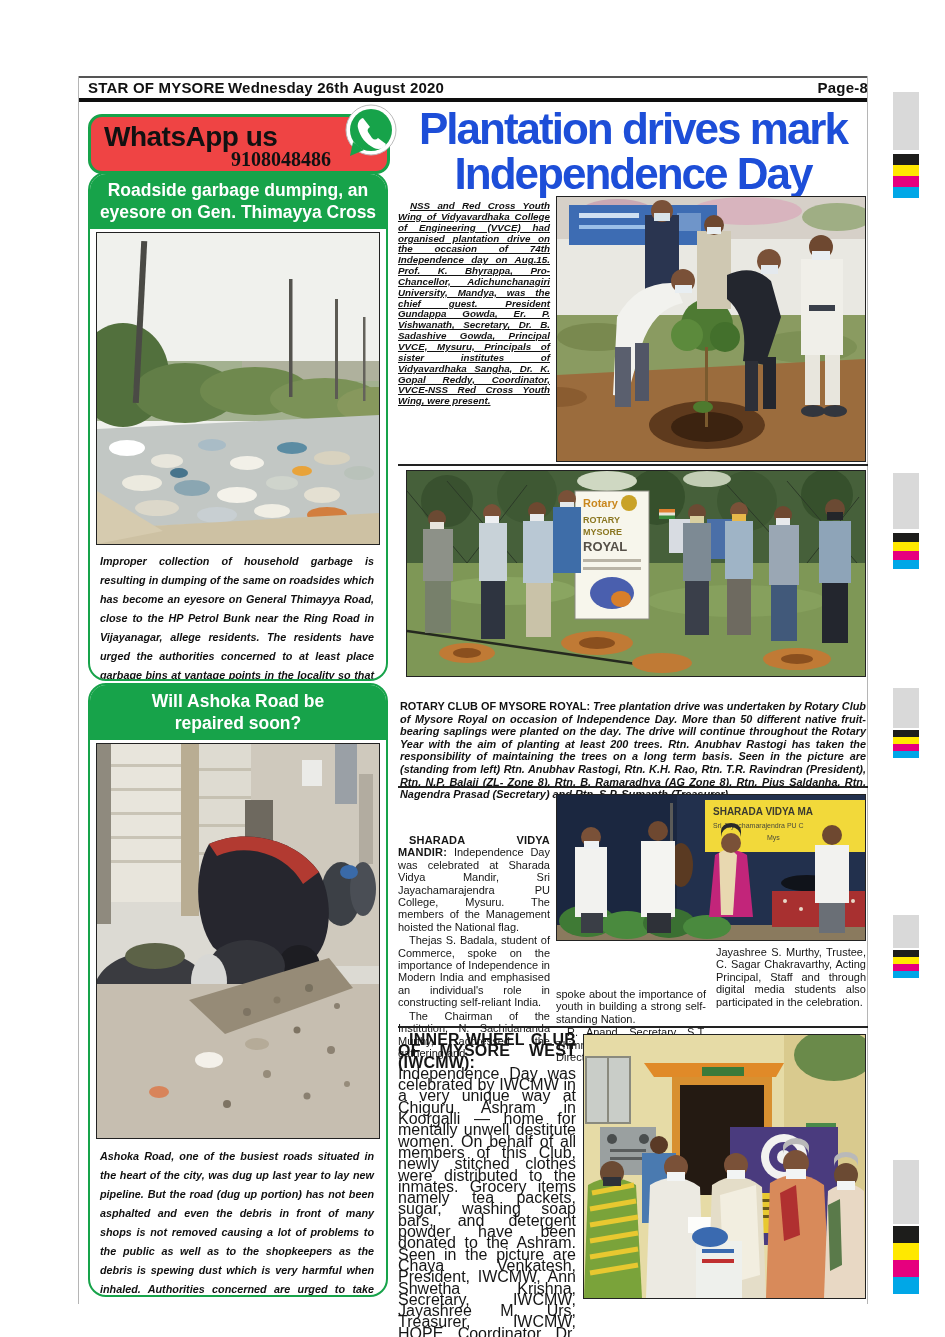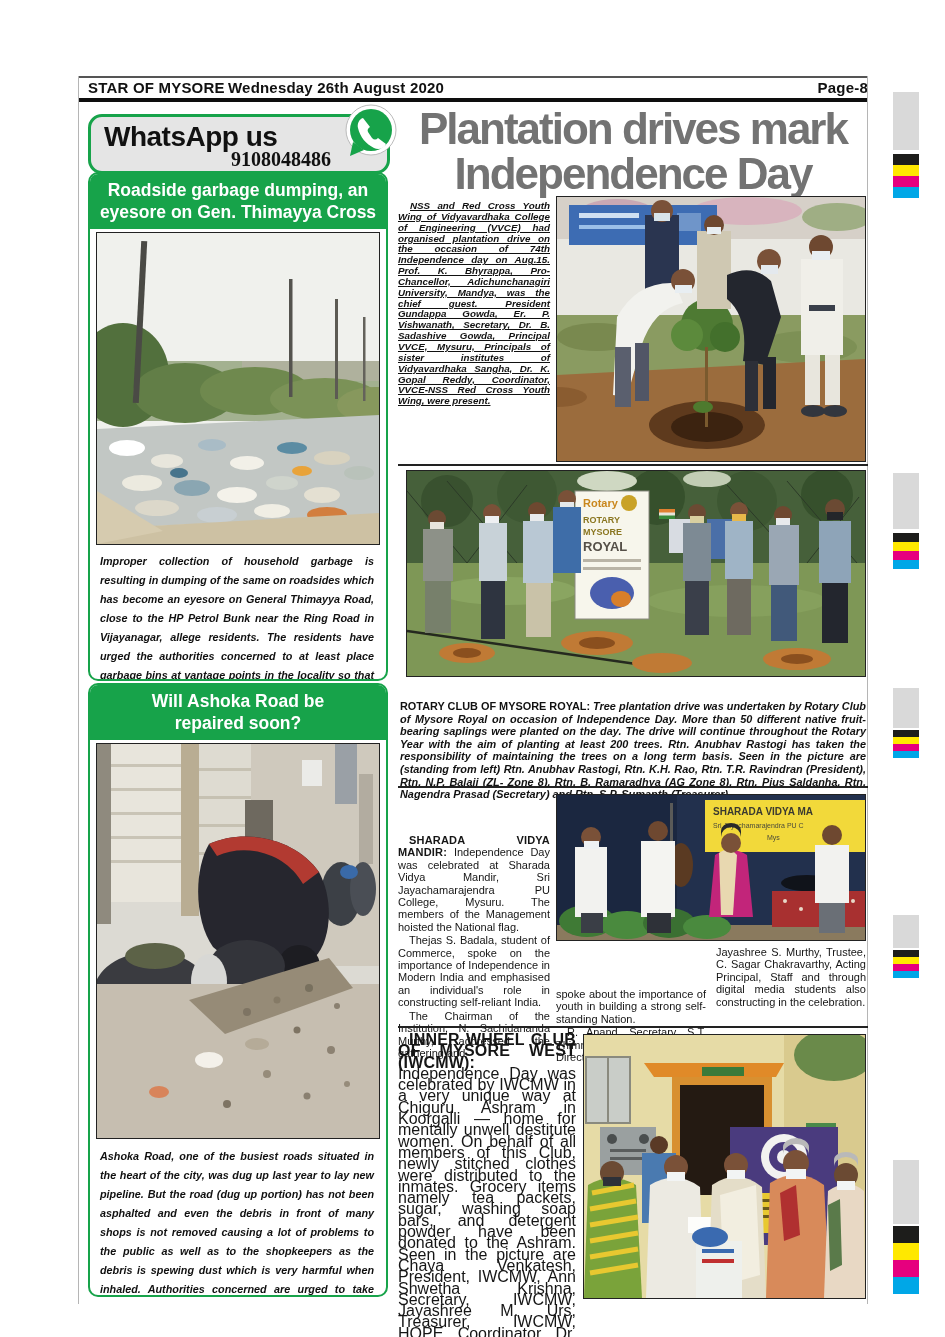--- a/index.html
+++ b/index.html
@@ -5,33 +5,33 @@
   html,body{margin:0;padding:0;background:#fff;}
   .page{position:relative;width:945px;height:1337px;background:#fff;overflow:hidden;
         font-family:"Liberation Sans",sans-serif;color:#111;}
   .abs{position:absolute;}
   
   .rule-thin{background:#555;height:1.5px;}
   .rule-thick{background:#0e0e0e;height:3.5px;}
   .side-rule{background:#b5b5b5;width:1px;}
   .hdr{font-size:15px;font-weight:bold;letter-spacing:.2px;}
   
-  .wa-box{border:3px solid #17a34a;border-radius:14px;background:#e5e5e5;}
+  .wa-box{border:3px solid #17a34a;border-radius:14px;background:#ef4444;}
   .wa-label{font-size:28px;font-weight:bold;letter-spacing:-.5px;}
   .wa-number{font-family:"Liberation Serif",serif;font-weight:bold;font-size:20px;}
-  .green-box{border:2.5px solid #17a34a;border-radius:10px;background:#fff;overflow:hidden;}
+  .green-box{border:2.5px solid #17a34a;border-radius:18px;background:#fff;overflow:hidden;}
   .green-bar{background:#17a34a;color:#fff;text-align:center;font-weight:bold;
              font-size:17.5px;line-height:22px;padding-top:5px;}
   .photo{border:1.5px solid #222;background:#ec4899;}
   .photo svg{display:block;width:100%;height:100%;}
   .cap{font-size:10.8px;line-height:19px;font-weight:bold;font-style:italic;
        text-align:justify;color:#101010;}
   
   .headline{font-size:44px;line-height:45px;font-weight:bold;letter-spacing:-2px;
-            text-align:center;color:#737373;}
+            text-align:center;color:#1d4ed8;}
   .vvce{font-size:9.8px;line-height:10.85px;font-weight:bold;font-style:italic;
         text-align:justify;text-decoration:underline;}
   .vvce p{margin:0;text-indent:12px;}
   .rotcap{font-size:10.9px;line-height:12.6px;font-weight:bold;font-style:italic;text-align:justify;}
   .rotcap .lead{font-style:normal;text-indent:10px;}
   .bodytxt{font-size:11px;line-height:12.4px;text-align:justify;color:#151515;}
   .bodytxt p{margin:0 0 1px 0;}
   .bodytxt p.ind{text-indent:11px;}
   .bodytxt b{letter-spacing:.2px;}
   .iw{font-size:16px;line-height:11.3px;}
@@ -357,21 +357,21 @@
       <rect x="258" y="50" width="34" height="58" fill="#f2f2ef"></rect>
       <circle cx="275" cy="40" r="10" fill="#6e4830"></circle>
       <rect x="262" y="108" width="26" height="30" fill="#6a6f76"></rect>
     </svg>
   </div>
   <div class="abs bodytxt" style="left:556px;top:988px;width:150px;">
     <p>spoke about the importance of youth in building a strong self-standing Nation.</p>
     <p class="ind">R. Anand, Secretary, S.T. Thimmaraju, Academic Director,</p>
   </div>
   <div class="abs bodytxt" style="left:716px;top:946px;width:150px;">
-    <p>Jayashree S. Murthy, Trustee, C. Sagar Chakravarthy, Acting Principal, Staff and through digital media students also constructing in the celebration.</p>
+    <p>Jayashree S. Murthy, Trustee, C. Sagar Chakravarthy, Acting Principal, Staff and through digital media students also participated in the celebration.</p>
   </div>
   <div class="abs vr-divider" style="left:398px;top:1026px;width:470px;"></div>
 
   <div class="abs bodytxt iw" style="left:398px;top:1034px;width:178px;text-align:justify;">
     <p class="ind"><b>INNER WHEEL CLUB OF MYSORE WEST (IWCMW):</b><span> Independence Day was celebrated by IWCMW in a very unique way at Chiguru Ashram in Koorgalli — home for mentally unwell destitute women. On behalf of all members of this Club, newly stitched clothes were distributed to the inmates. Grocery items namely tea packets, sugar, washing soap bars, and detergent powder have been donated to the Ashram. Seen in the picture are Chaya Venkatesh, President, IWCMW, Ann Shwetha Krishna, Secretary, IWCMW, Jayashree M. Urs, Treasurer, IWCMW, HOPE Coordinator Dr. Bharathi Urs, Dr. Roopa and staff of the Ashram.</span></p>
   </div>
   <div class="abs photo" style="left:583px;top:1034px;width:281px;height:263px;">
     <svg viewBox="0 0 281 263" preserveAspectRatio="none">
       <rect width="281" height="263" fill="#e6dba6"></rect>
       <rect x="200" y="0" width="81" height="263" fill="#d9ca8e"></rect>

